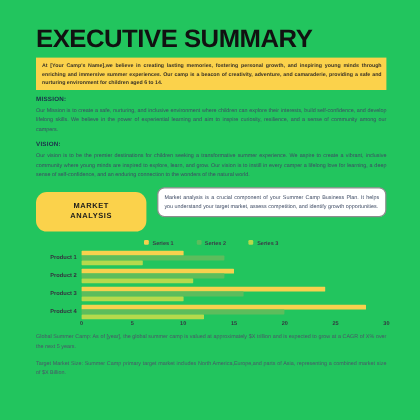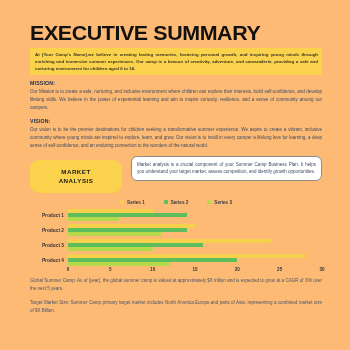--- a/index.html
+++ b/index.html
@@ -13,21 +13,21 @@
     overflow: hidden;
     font-family: "Liberation Sans", sans-serif;
     color: #2c2c3a;
     position: relative;
   }
   .page {
     position: absolute;
     left: 0; top: 0;
     width: 350px;
     height: 350px;
-    background: #fdba74;
+    background: #22c55e;
     box-sizing: border-box;
     padding: 22px 28px 0 30px;
   }
 
   
   .doc-title {
     font-size: 21px;
     font-weight: bold;
     letter-spacing: -0.4px;
     color: #111111;

